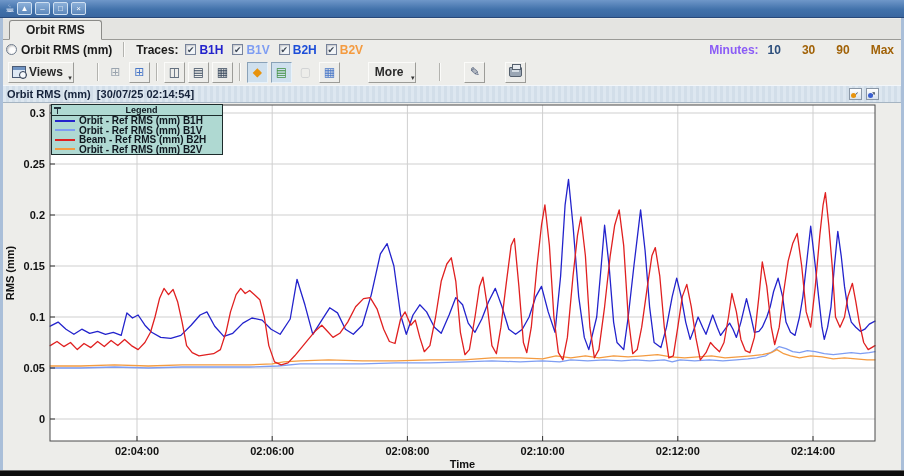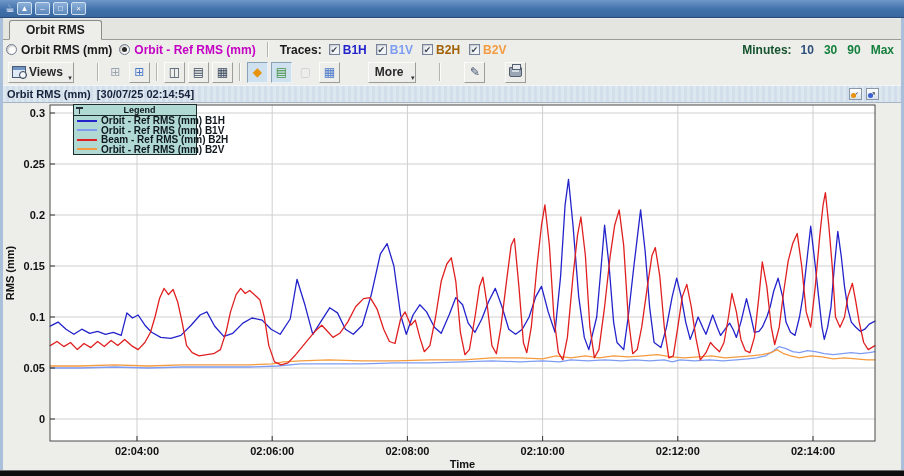--- a/index.html
+++ b/index.html
@@ -28,22 +28,22 @@
     font-size:12px;font-weight:bold;color:#1a1a1a;gap:7px;}
   .radio{display:flex;align-items:center;gap:4px;cursor:default;}
   .rdot{width:11px;height:11px;border-radius:50%;border:1px solid #6e7b8c;background:#fdfdfd;position:relative;
     box-shadow:inset 1px 1px 2px rgba(0,0,0,.25);}
   .radio.sel .rdot::after{content:"";position:absolute;left:2px;top:2px;width:5px;height:5px;border-radius:50%;background:#2b2b2b;}
   .vsep{width:2px;height:15px;border-left:1px solid #b3b3af;border-right:1px solid #fbfbf9;margin:0 4px;}
   .cb{display:flex;align-items:center;gap:3px;margin-right:9px;cursor:default;}
   .cbbox{width:11px;height:11px;border:1px solid #77839a;background:#f2f5f8;font-size:9px;line-height:10px;
     text-align:center;color:#3c4654;box-shadow:inset 1px 1px 2px rgba(0,0,0,.2);}
   .minutes{margin-left:auto;display:flex;align-items:center;gap:9px;margin-right:4px;}
-  .minutes-label{color:#14532d;}
-  .mopt{color:#15803d;cursor:default;}
+  .minutes-label{color:#8b5cf6;}
+  .mopt{color:#a16207;cursor:default;}
   .mopt.msel{color:#2d4f7c;}
   
   .toolbar{position:absolute;top:60px;left:8px;right:6px;height:24px;display:flex;align-items:center;gap:20px;}
   .tbtn{height:21px;min-width:21px;display:inline-flex;align-items:center;justify-content:center;
     background:#ededea;border:1px solid;border-color:#fbfbf9 #9c9c98 #9c9c98 #fbfbf9;
     font-family:inherit;font-size:12px;font-weight:bold;color:#2a2a2a;padding:0 3px;position:relative;cursor:default;}
   .tbtn.flat{border-color:transparent;}
   .tbtn.selected{background:#cfe0ee;border-color:#8aa2b8 #e8f2fa #e8f2fa #8aa2b8;}
   .tbtn.disabled{border-color:transparent;opacity:.55;}
   .tbtn .glyph{font-size:12px;line-height:12px;font-weight:normal;}
@@ -63,21 +63,21 @@
     border-top:1px solid #f2f6fa;border-bottom:1px solid #a5b4c2;
     display:flex;align-items:center;padding:0 4px;}
   .ch-title{font-size:11px;font-weight:bold;color:#15223a;white-space:pre;}
   .ch-icons{margin-left:auto;display:flex;gap:4px;margin-right:18px;}
   .chicon{width:13px;height:12px;border:1px solid #8a97a6;background:linear-gradient(#ffffff,#d8e2ec);
     position:relative;font-size:8px;line-height:11px;text-align:center;color:#3c4document;color:#3c4a5c;cursor:default;}
   .chicon .dot{position:absolute;width:5px;height:5px;border-radius:50%;bottom:1px;left:1px;}
   
   #chart-svg{position:absolute;left:0;top:103px;width:904px;height:367px;}
   #chart-svg text{font-family:"Liberation Sans","DejaVu Sans",sans-serif;}
-  .legend{position:absolute;left:73px;top:104px;width:124px;background:#afd9d2;border:1px solid #1d2b2b;z-index:5;}
+  .legend{position:absolute;left:51px;top:104px;width:172px;background:#afd9d2;border:1px solid #1d2b2b;z-index:5;}
   .legend-header{height:11px;border-bottom:1px solid #1d2b2b;display:flex;align-items:center;}
   .legend-header .ltitle{flex:1;text-align:center;font-size:9px;font-weight:bold;color:#101820;line-height:11px;}
   .pin{width:7px;height:7px;margin-left:2px;position:relative;}
   .pin::before{content:"";position:absolute;left:0;top:0;width:7px;height:2px;background:#25303a;}
   .pin::after{content:"";position:absolute;left:3px;top:2px;width:1px;height:5px;background:#25303a;}
   .lrow{display:flex;align-items:center;height:9.5px;padding-left:3px;}
   .lswatch{width:20px;height:2px;margin-right:4px;flex:none;}
   .lname{font-size:10px;font-weight:bold;color:#101820;white-space:nowrap;line-height:9px;}
   .bottombar{position:absolute;left:0;right:0;bottom:0;height:6px;background:#0d0d0d;border-top:1px solid #6a6a6a;}
 </style>
@@ -98,47 +98,43 @@
 
   <div class="tabrow">
     <div class="tab">Orbit RMS</div>
   </div>
 
   <div class="controls">
     <label class="radio" id="radio-0">
       <span class="rdot"></span>
       <span class="rlabel" style="color: rgb(26, 26, 26);">Orbit RMS (mm)</span>
     </label>
-    <label class="radio sel" id="radio-1">
-      <span class="rdot"></span>
-      <span class="rlabel" style="color: rgb(196, 0, 196);">Orbit - Ref RMS (mm)</span>
-    </label>
     <div class="vsep"></div>
     <span class="traces-label">Traces:</span>
     <span id="trace-checks" style="display: inline-flex;">
         <label class="cb">
           <span class="cbbox">✔</span>
           <span style="color: rgb(35, 35, 204);">B1H</span>
         </label>
         <label class="cb">
           <span class="cbbox">✔</span>
           <span style="color: rgb(126, 157, 242);">B1V</span>
         </label>
         <label class="cb">
           <span class="cbbox">✔</span>
-          <span style="color: #a16207;">B2H</span>
+          <span style="color: #1d4ed8;">B2H</span>
         </label>
         <label class="cb">
           <span class="cbbox">✔</span>
           <span style="color: rgb(244, 155, 64);">B2V</span>
         </label>
       </span>
     <div class="minutes">
       <span class="minutes-label">Minutes:</span>
-      <span id="minute-opts" style="display: inline-flex; gap: 10px; justify-content: center;">
+      <span id="minute-opts" style="display: inline-flex; gap: 21px; justify-content: center;">
           <span class="mopt msel">10</span>
           <span class="mopt">30</span>
           <span class="mopt">90</span>
           <span class="mopt">Max</span>
         </span>
     </div>
   </div>
 
   <div class="toolbar">
     <button class="tbtn views-btn">

